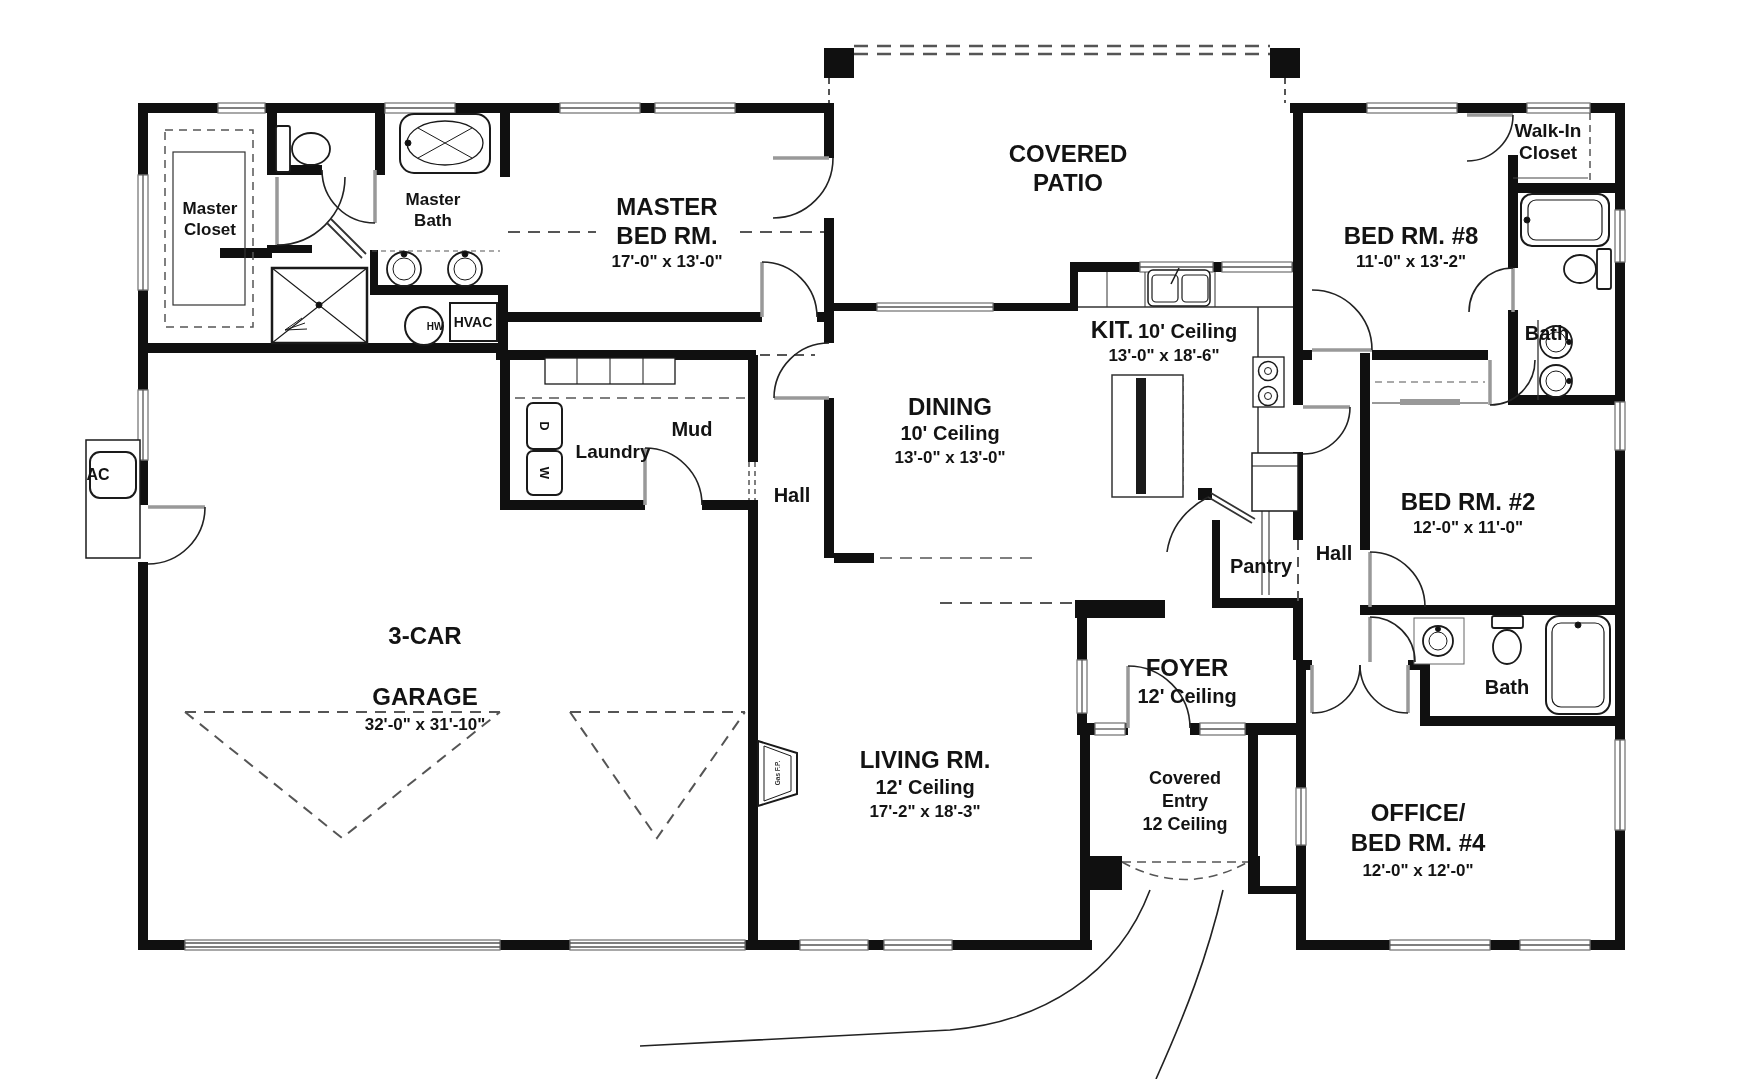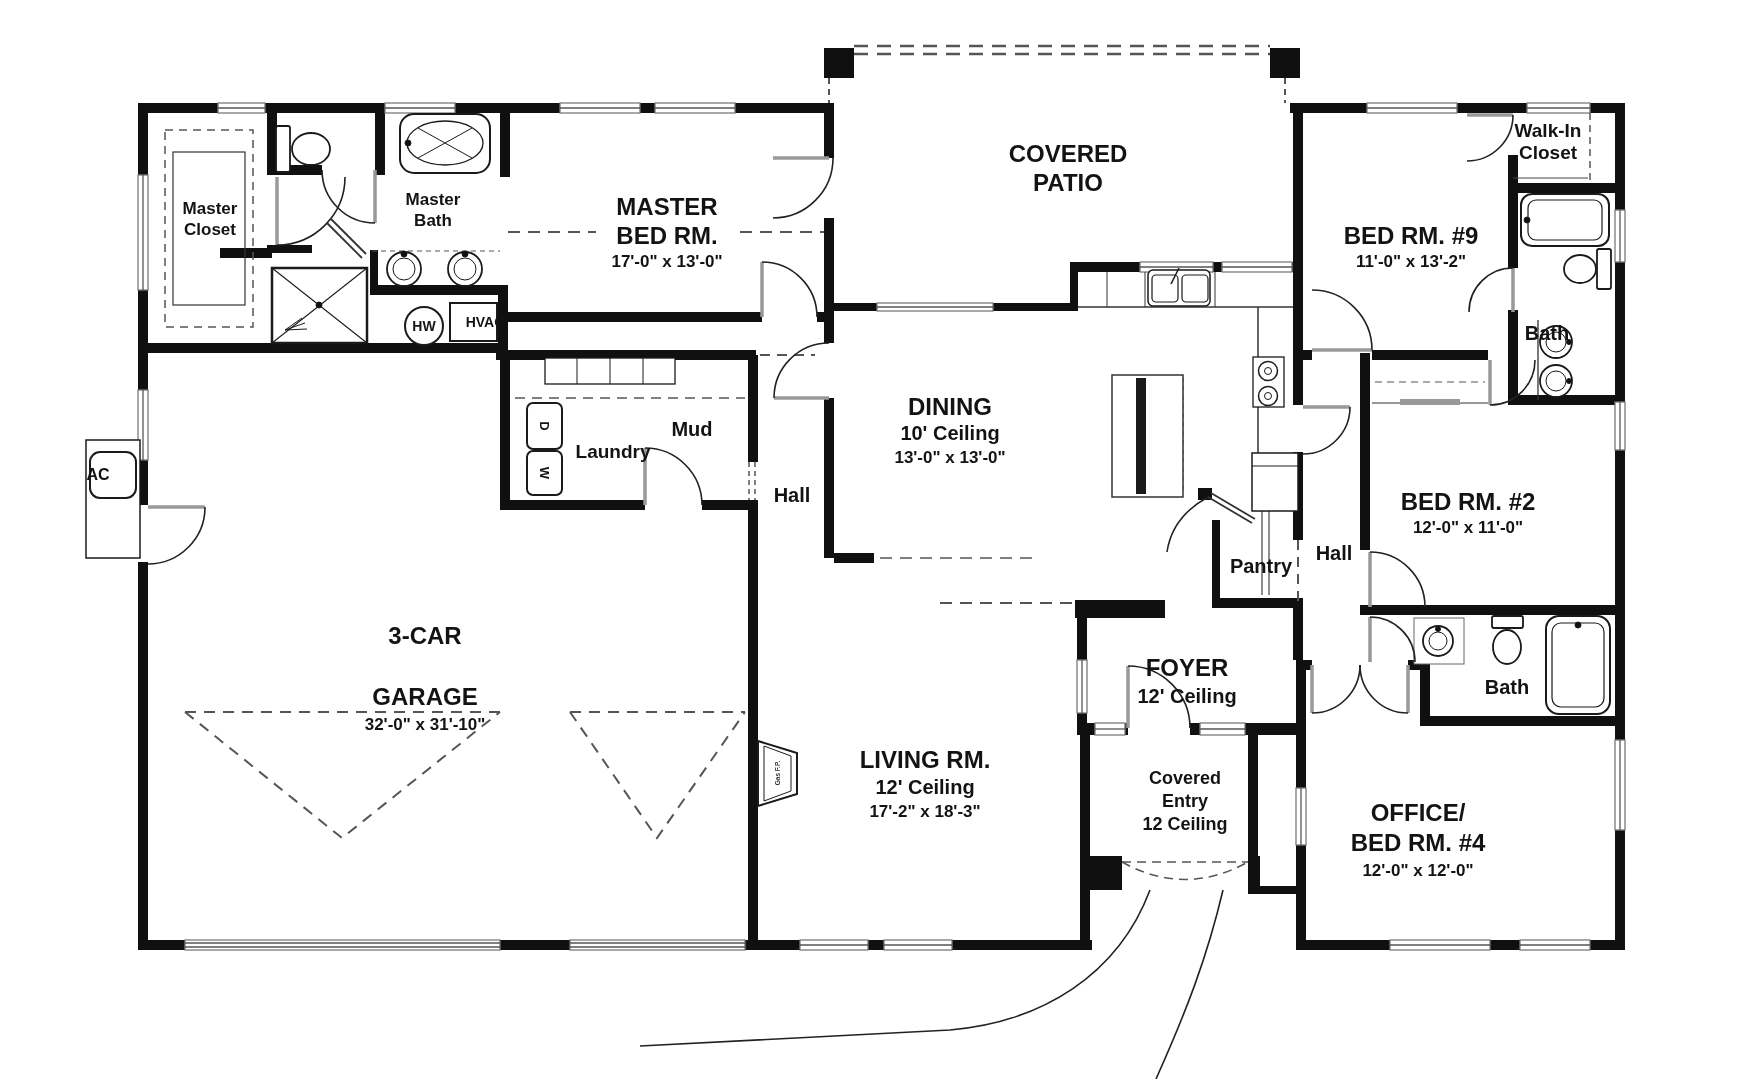--- a/index.html
+++ b/index.html
@@ -8,23 +8,23 @@
   #plan svg{position:absolute;left:0;top:0;}
   .lbl{position:absolute;transform:translate(-50%,-50%);text-align:center;font-weight:bold;
        color:#131313;white-space:nowrap;}
   .lbl span{display:block;}
   .s24{font-size:24px;line-height:29px;}
   .s20{font-size:20px;line-height:25px;}
   .s19{font-size:19px;line-height:22px;}
   .s18{font-size:18px;line-height:23px;}
   .s17{font-size:17px;line-height:24px;}
   .s16{font-size:16px;line-height:18px;}
-  .s14{font-size:14px;line-height:16px;padding-left:24px;}
+  .s14{font-size:14px;line-height:16px;}
   .s13{font-size:13px;line-height:14px;}
-  .s12{font-size:14px;line-height:13px;}
+  .s12{font-size:10px;line-height:13px;padding-left:22px;}
   .rot90{transform:translate(-50%,-50%) rotate(90deg);}
   .rotn90{transform:translate(-50%,-50%) rotate(-90deg);font-size:6.5px;line-height:7px;color:#333;}
   .inline span{display:inline;vertical-align:baseline;}
 </style>
 </head>
 <body>
 
 <div id="plan">
 <svg width="1747" height="1079" viewBox="0 0 1747 1079">
 
@@ -365,29 +365,36 @@
   <div class="lbl" style="left:667px;top:233px;">
     <span class="s24">MASTER</span>
     <span class="s24">BED RM.</span>
     <span class="s17">17'-0" x 13'-0"</span>
   </div>
   <div class="lbl s24" style="left:1068px;top:168px;">
     <span>COVERED</span>
       <span>PATIO</span>
   </div>
   <div class="lbl" style="left:1411px;top:247px;">
-    <span class="s24">BED RM. #9</span>
+    <span class="s24">BED RM. #8</span>
     <span class="s17">11'-0" x 13'-2"</span>
   </div>
   <div class="lbl s19" style="left:1548px;top:142px;">
     <span>Walk-In</span>
       <span>Closet</span>
   </div>
   <div class="lbl s20" style="left:1547px;top:333px;">
     <span>Bath</span>
+  </div>
+  <div class="lbl inline" style="left:1164px;top:341px;">
+    <div>
+      <span class="s24">KIT.</span>
+      <span class="s20">10' Ceiling</span>
+    </div>
+    <div class="s17">13'-0" x 18'-6"</div>
   </div>
   <div class="lbl" style="left:950px;top:431px;">
     <span class="s24" style="line-height:28px;">DINING</span>
     <span class="s20" style="line-height:25px;">10' Ceiling</span>
     <span class="s17" style="line-height:23px;">13'-0" x 13'-0"</span>
   </div>
   <div class="lbl s20" style="left:692px;top:422px;margin-top:7px;">
     <span>Mud</span>
   </div>
   <div class="lbl s19" style="left:600px;top:452px;margin-left:13px;">

